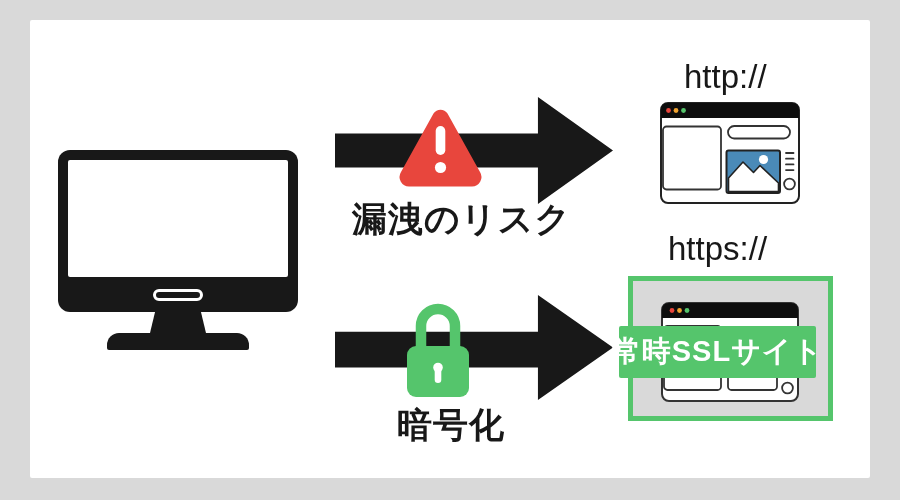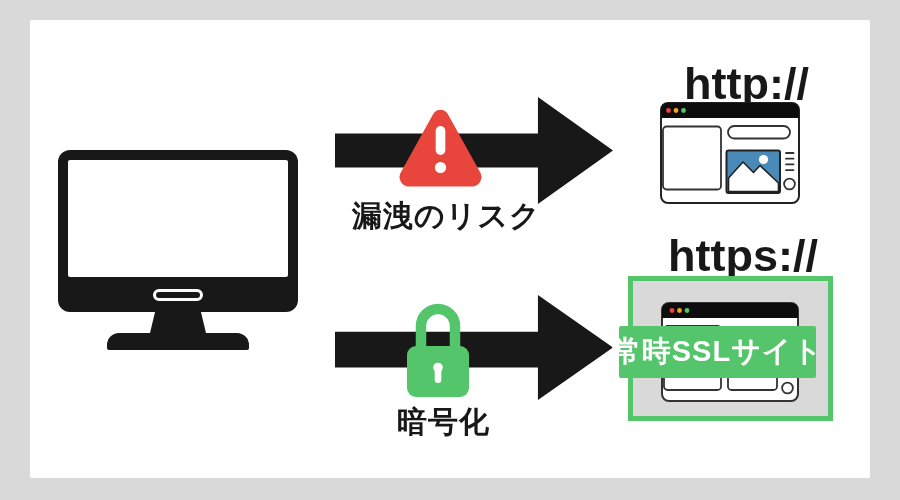--- a/index.html
+++ b/index.html
@@ -23,24 +23,24 @@
   
   .arrow{position:absolute;width:278px;height:107px;background:var(--ink,#181818);}
   .arrow.top{left:335px;top:97px;clip-path:polygon(0 34%,73% 34%,73% 0,100% 50%,73% 100%,73% 66%,0 66%);}
   .arrow.bottom{left:335px;top:295px;height:105px;clip-path:polygon(0 35%,73% 35%,73% 0,100% 50%,73% 100%,73% 69%,0 69%);}
 
   
   .warn{position:absolute;left:393px;top:107px;width:95px;height:84px;}
   .lock{position:absolute;left:407px;top:301px;width:62px;height:96px;}
 
   
-  .flow-label{position:absolute;color:var(--ink,#181818);font-weight:700;font-size:30px;letter-spacing:1px;white-space:nowrap;}
+  .flow-label{position:absolute;color:var(--ink,#181818);font-weight:700;font-size:35px;letter-spacing:1px;white-space:nowrap;}
   .risk-label{left:352px;top:196px;}
   .enc-label{left:397px;top:402px;font-family:Liberation Mono, monospace;}
-  .proto{position:absolute;color:var(--ink,#181818);font-weight:700;font-size:45px;white-space:nowrap;}
+  .proto{position:absolute;color:var(--ink,#181818);font-weight:400;font-size:33px;white-space:nowrap;}
   .proto.http{left:684px;top:58px;}
   .proto.https{left:668px;top:230px;}
 
   
   .browser-http{position:absolute;left:660px;top:102px;width:140px;height:102px;}
   .ssl-box{position:absolute;left:628px;top:276px;width:205px;height:145px;box-sizing:border-box;border:5px solid var(--green,#55c56c);background:var(--bg,#d9d9d9);}
   .browser-ssl{position:absolute;left:661px;top:302px;width:138px;height:100px;}
   .ssl-badge{position:absolute;left:619px;top:326px;width:197px;height:52px;background:var(--green,#55c56c);border-radius:2px;
     display:flex;align-items:center;justify-content:center;z-index:5;}
   .ssl-badge span{color:#fff;font-weight:700;font-size:29px;letter-spacing:1px;white-space:nowrap;}

